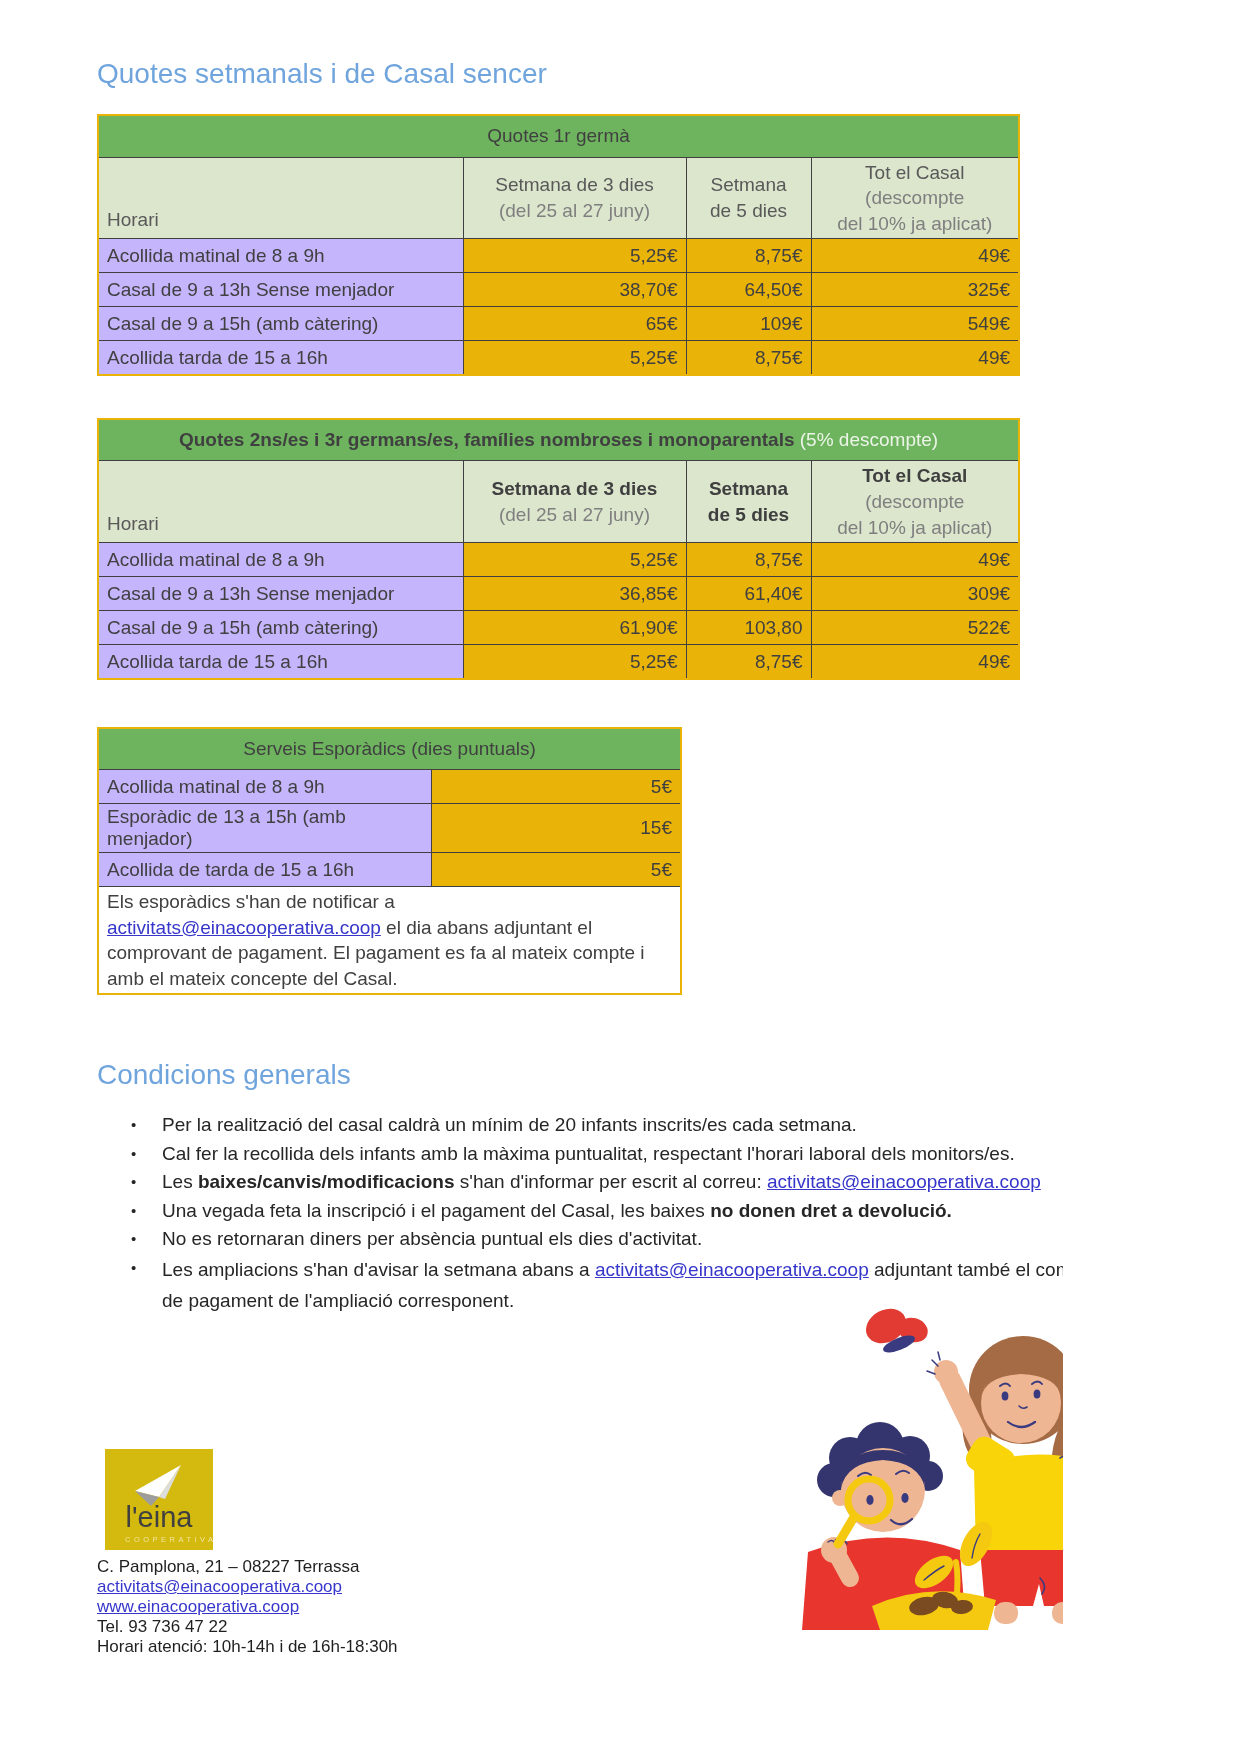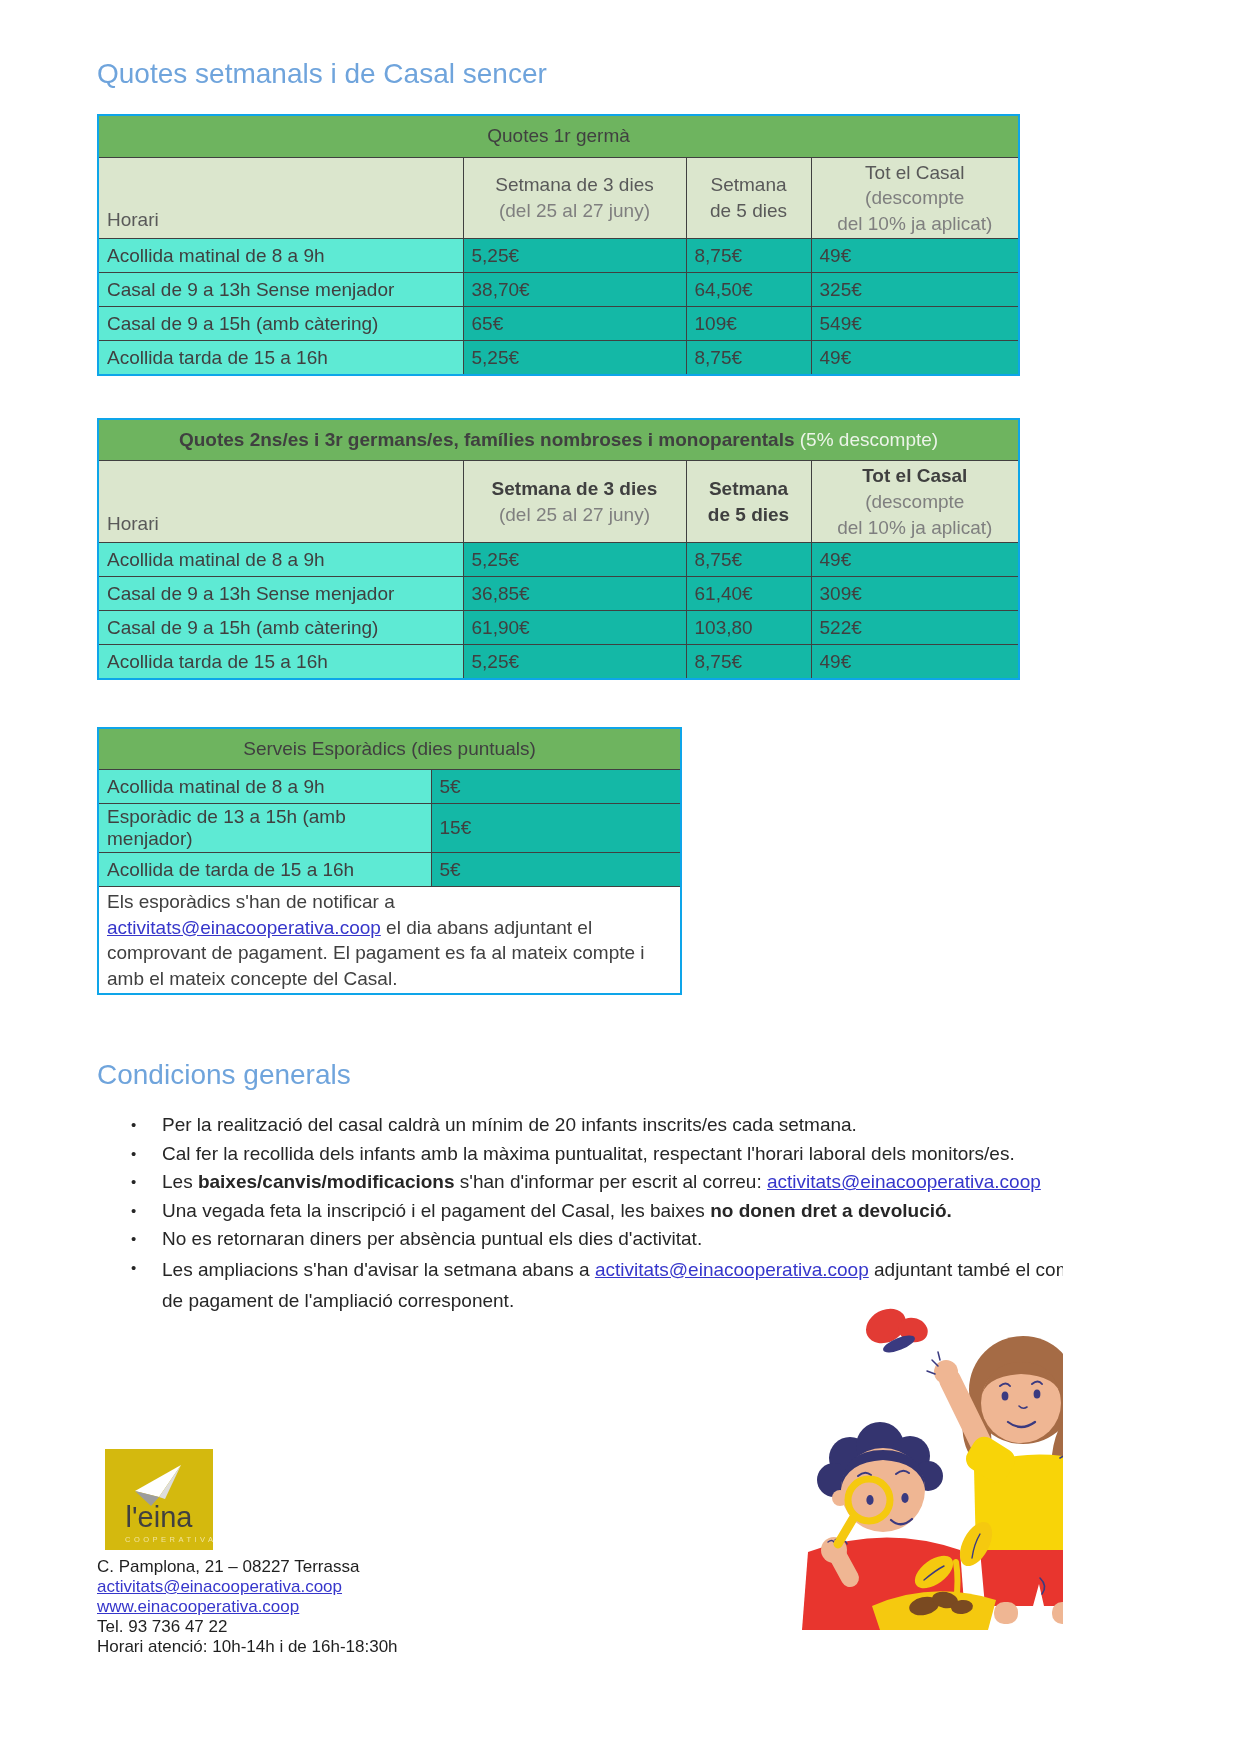--- a/index.html
+++ b/index.html
@@ -16,21 +16,21 @@
     font-size:28px; font-weight:400; color:#6FA4DC;
     margin:0 0 24px 0; letter-spacing:0;
   }
   h2.section-title {
     font-size:28px; font-weight:400; color:#6FA4DC;
     margin:64px 0 16px 0;
   }
 
   table.quotes {
     border-collapse:collapse; table-layout:fixed; width:921px;
-    border:2px solid #0ea5e9;
+    border:2px solid #eab308;
   }
   table.quotes.small { width:583px; }
   table.quotes th, table.quotes td {
     border:1px solid #404040; font-weight:400;
     font-size:19px; color:#404040; padding:2px 8px;
   }
   th.bar {
     background:#6EB45F; color:#ffffff; height:42px;
     font-size:22px; text-align:center; padding:2px 10px;
   }
@@ -39,23 +39,23 @@
   th.bar.plain { font-weight:400; }
   tr.colhead th {
     background:#DBE6CD; height:62px; text-align:center;
     vertical-align:middle; color:#595959; line-height:1.35;
   }
   tr.colhead th.horari { text-align:left; vertical-align:bottom; padding-bottom:6px; }
   tr.colhead .hd-main { color:#595959; }
   tr.colhead .hd-sub  { color:#7F7F7F; }
   table.dark-heads tr.colhead .hd-main { color:#3F3F3F; font-weight:700; }
   td.rowlabel {
-    background:#5eead4; text-align:left; height:34px;
-  }
-  td.price { background:#14b8a6; text-align:left; height:34px; }
+    background:#c4b5fd; text-align:left; height:34px;
+  }
+  td.price { background:#eab308; text-align:right; height:34px; }
   td.note {
     background:#ffffff; text-align:left; font-size:19px;
     line-height:1.34; padding:6px 10px 8px 10px; color:#333333;
   }
   .gap1 { height:42px; } .gap2 { height:47px; }
 
   a.doclink { color:#3636CB; text-decoration:underline; }
 
   .bullets { margin-top:20px; width:1040px; }
   .bullet { display:flex; font-size:19px; color:#262626; line-height:28.5px; margin-bottom:0; }

